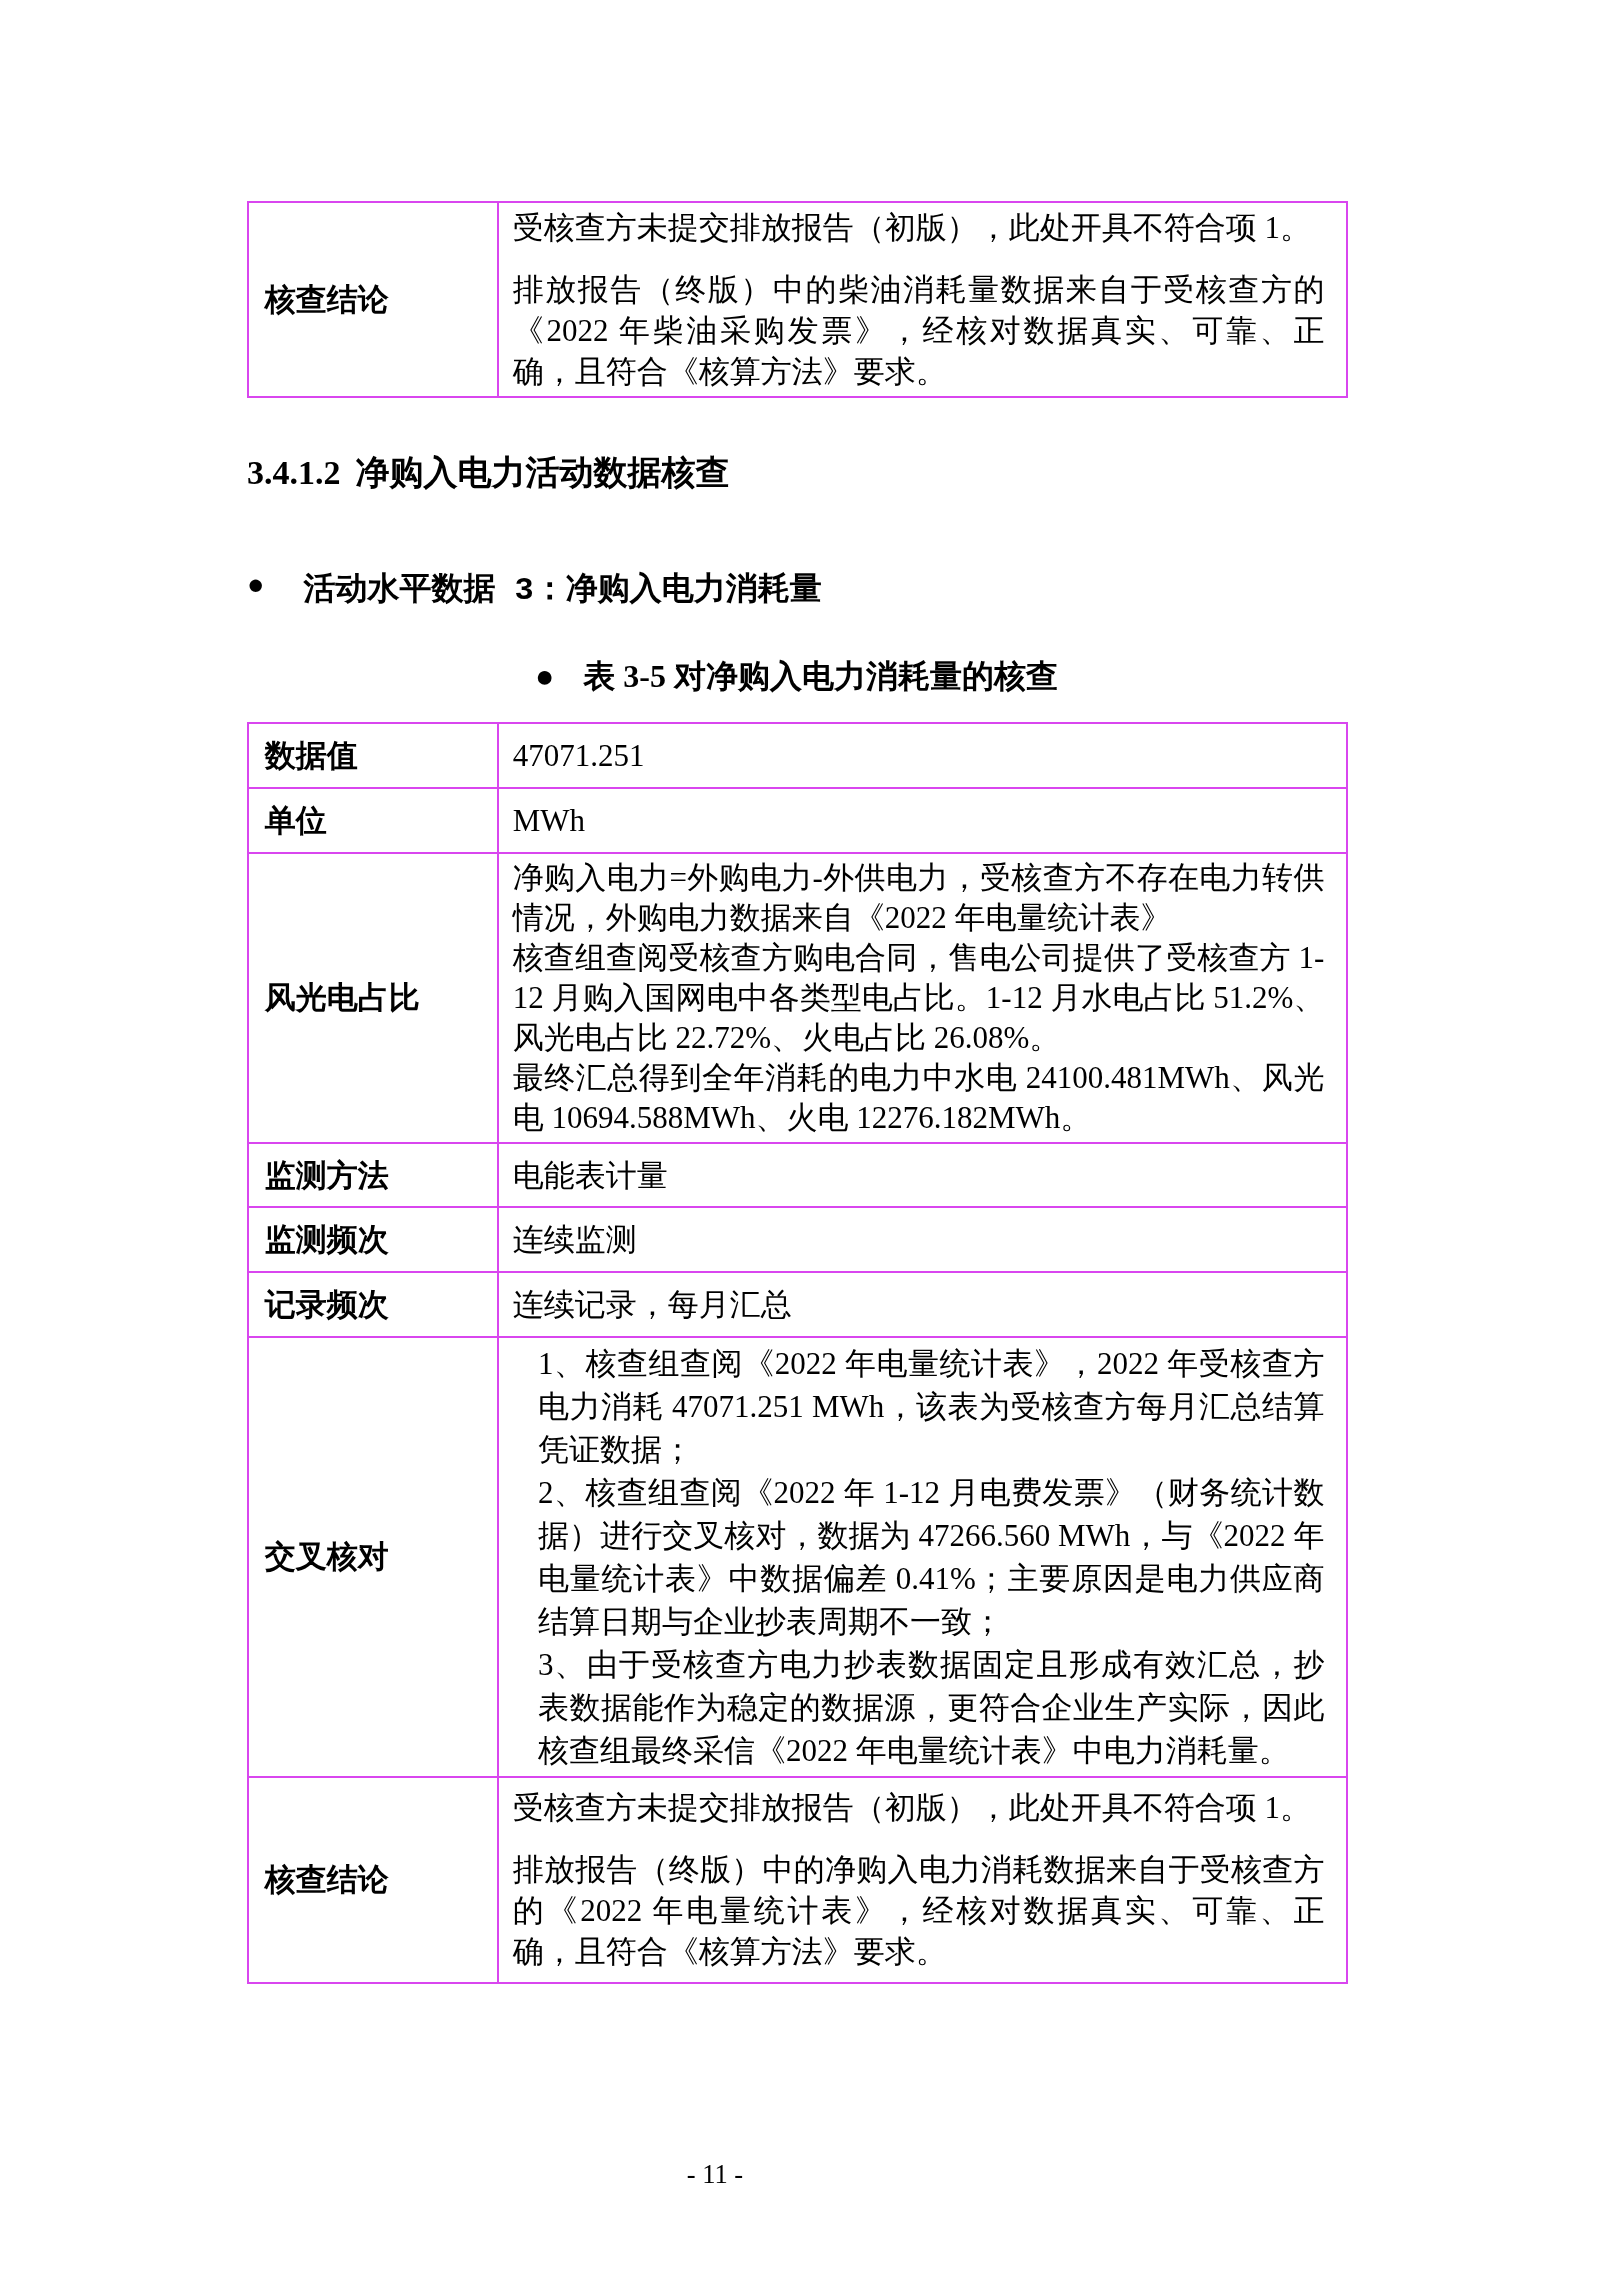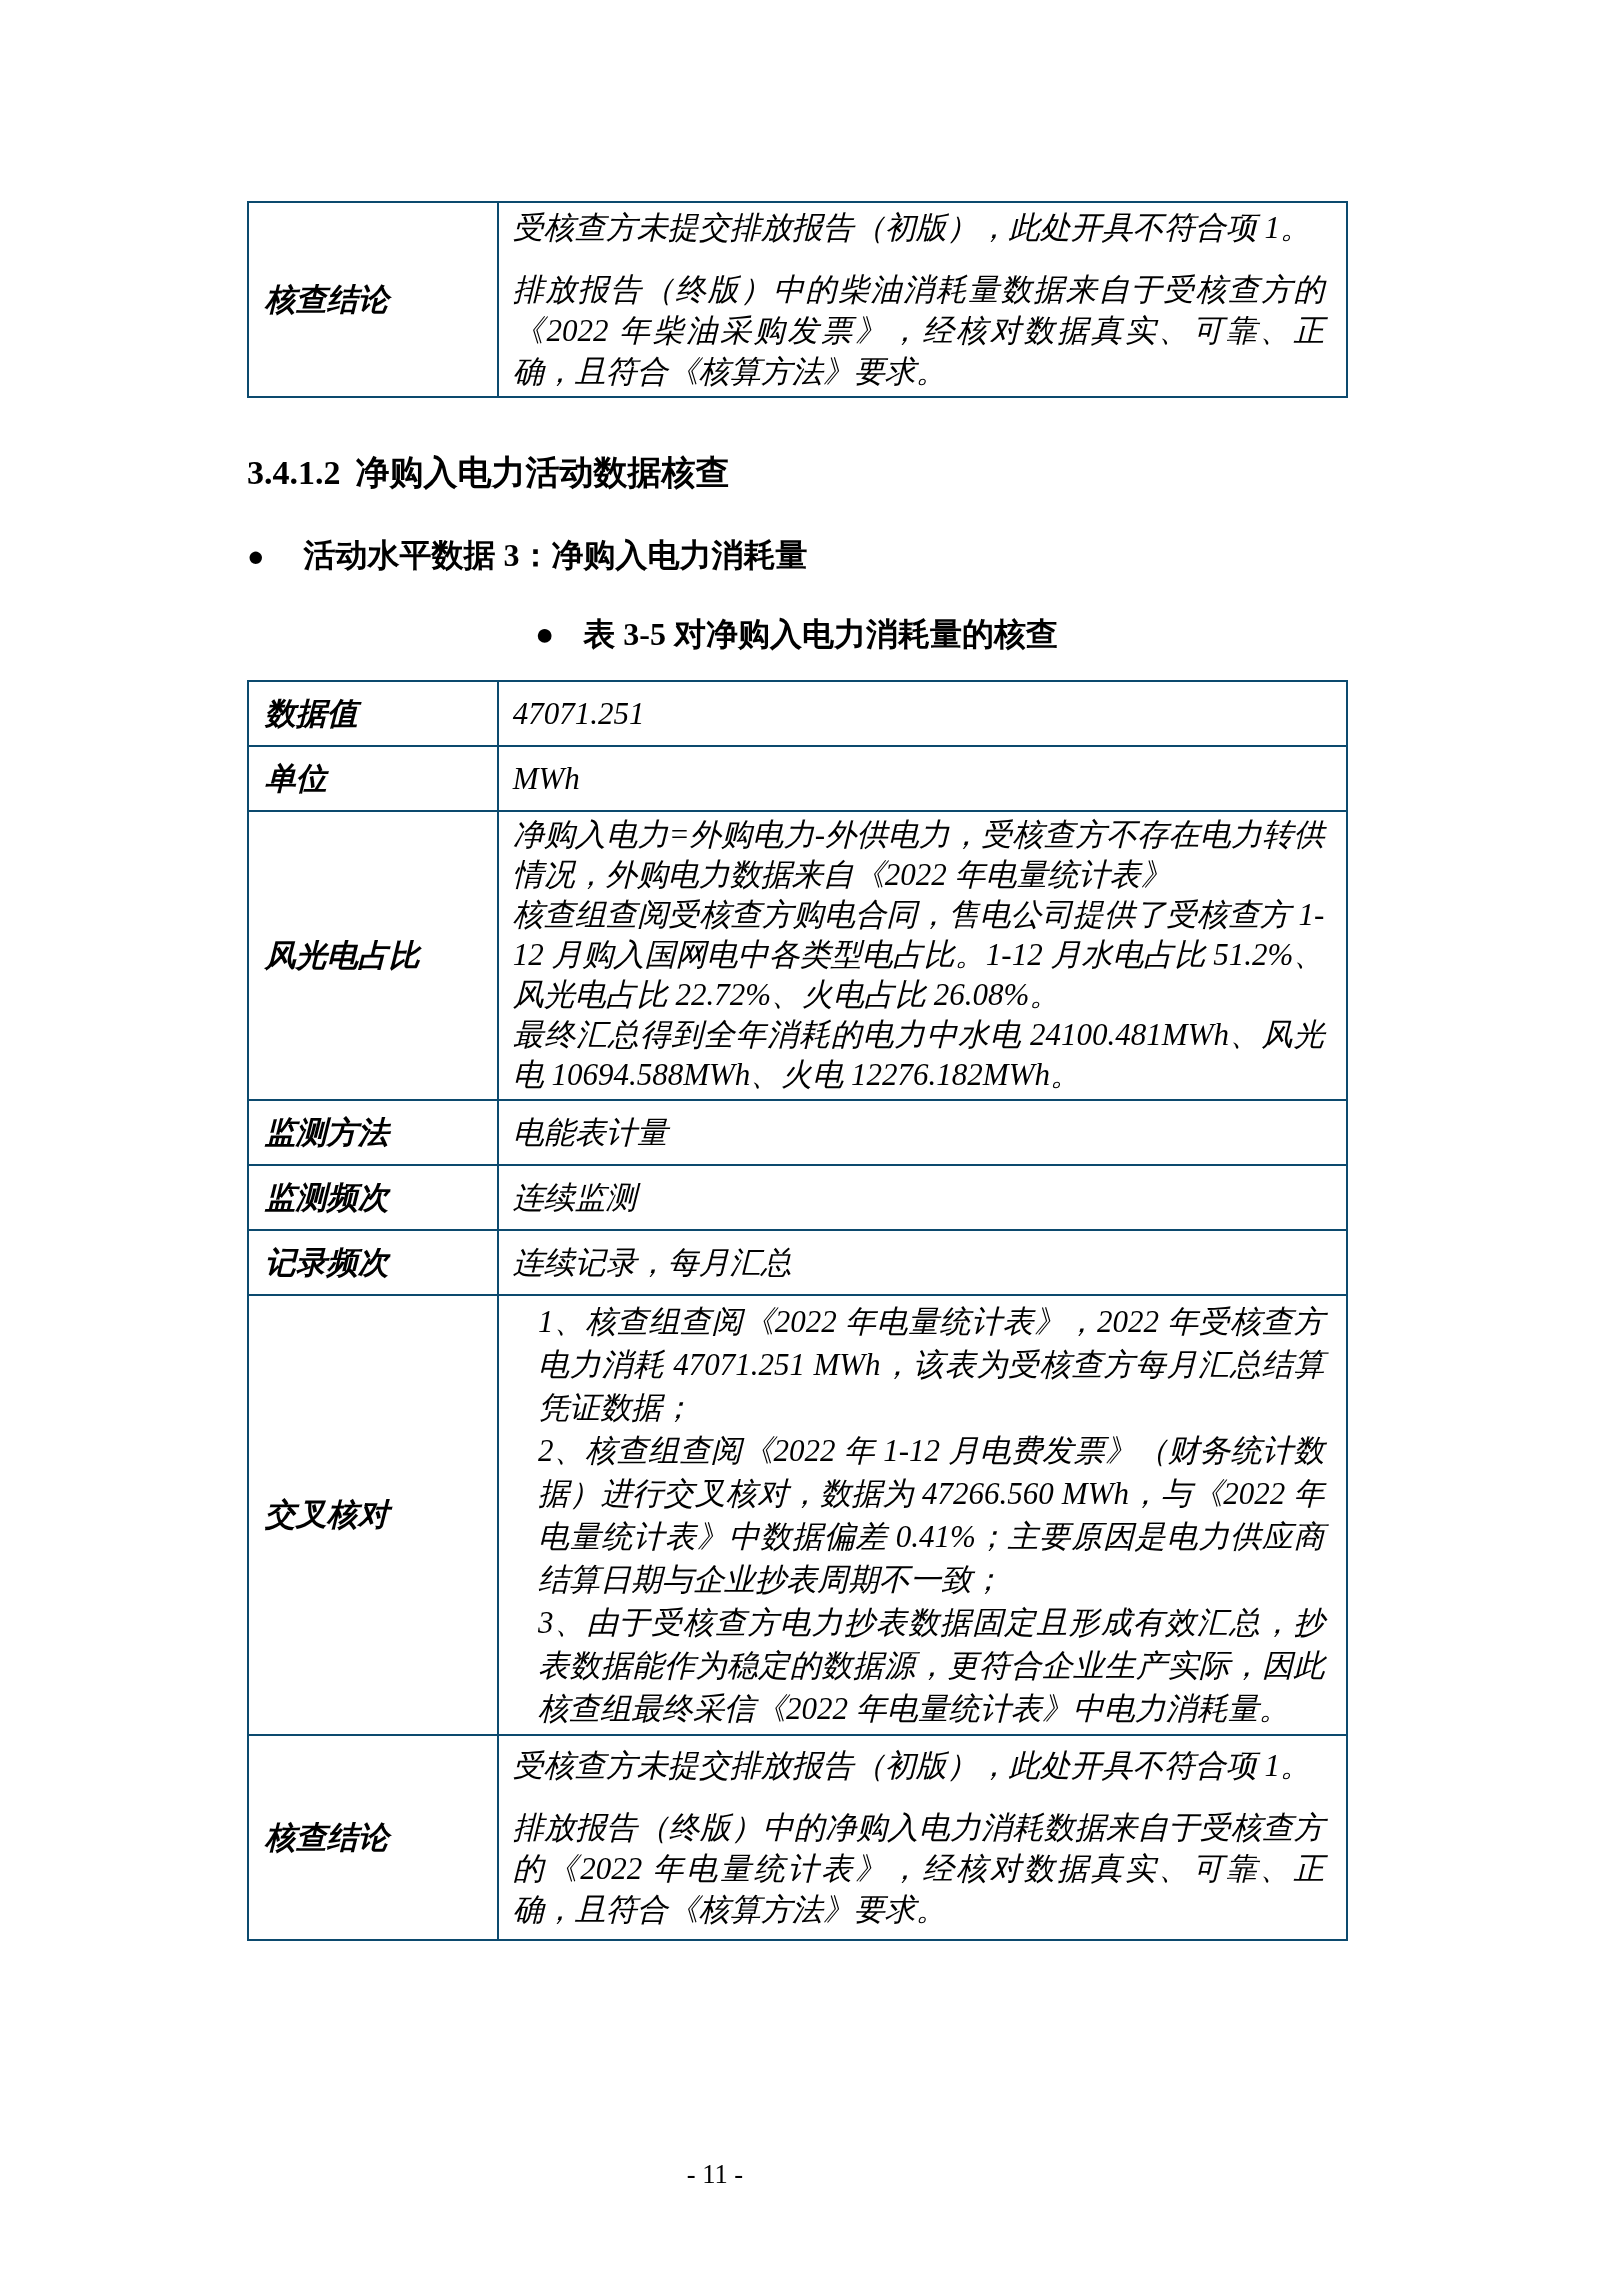--- a/index.html
+++ b/index.html
@@ -25,25 +25,24 @@
   
   table.doc-table {
     border-collapse: collapse;
     table-layout: fixed;
     width: 1099px;
     border: 2.9px solid #000;
   }
   table.doc-table col.col-label { width: 250px; }
   table.doc-table col.col-value { width: 849px; }
   table.doc-table td {
-    border: 2px solid #0c4a6e;
+    border: 2px solid #d946ef;
     vertical-align: middle;
     font-size: 31px;
     line-height: 41px;
-    font-style: italic;
   }
   td.label-cell {
     font-weight: bold;
     padding: 3.9px 7.8px 3.9px 15.7px;
     text-align: left;
   }
   td.value-cell {
     padding: 3.9px 21.6px 3.9px 13.7px;
     text-align: justify;
   }
@@ -63,24 +62,25 @@
   
   .heading {
     margin: 51px 0 0 0;
     font-size: 34px;
     font-weight: bold;
     line-height: 47px;
   }
   .heading .h-title { margin-left: 15px; }
 
   .bullet-line {
-    margin-top: 42px;
+    margin-top: 66px;
     font-size: 32px;
     font-weight: bold;
-    line-height: 35px;
+    line-height: 56px;
+    font-family: Liberation Mono, monospace;
   }
   .bullet-line .bullet {
     font-size: 29px;
     display: inline-block;
     vertical-align: middle;
     transform: translateY(-2.9px);
   }
   .bullet-line .bullet-text { margin-left: 39px; }
 
   .caption-line {

